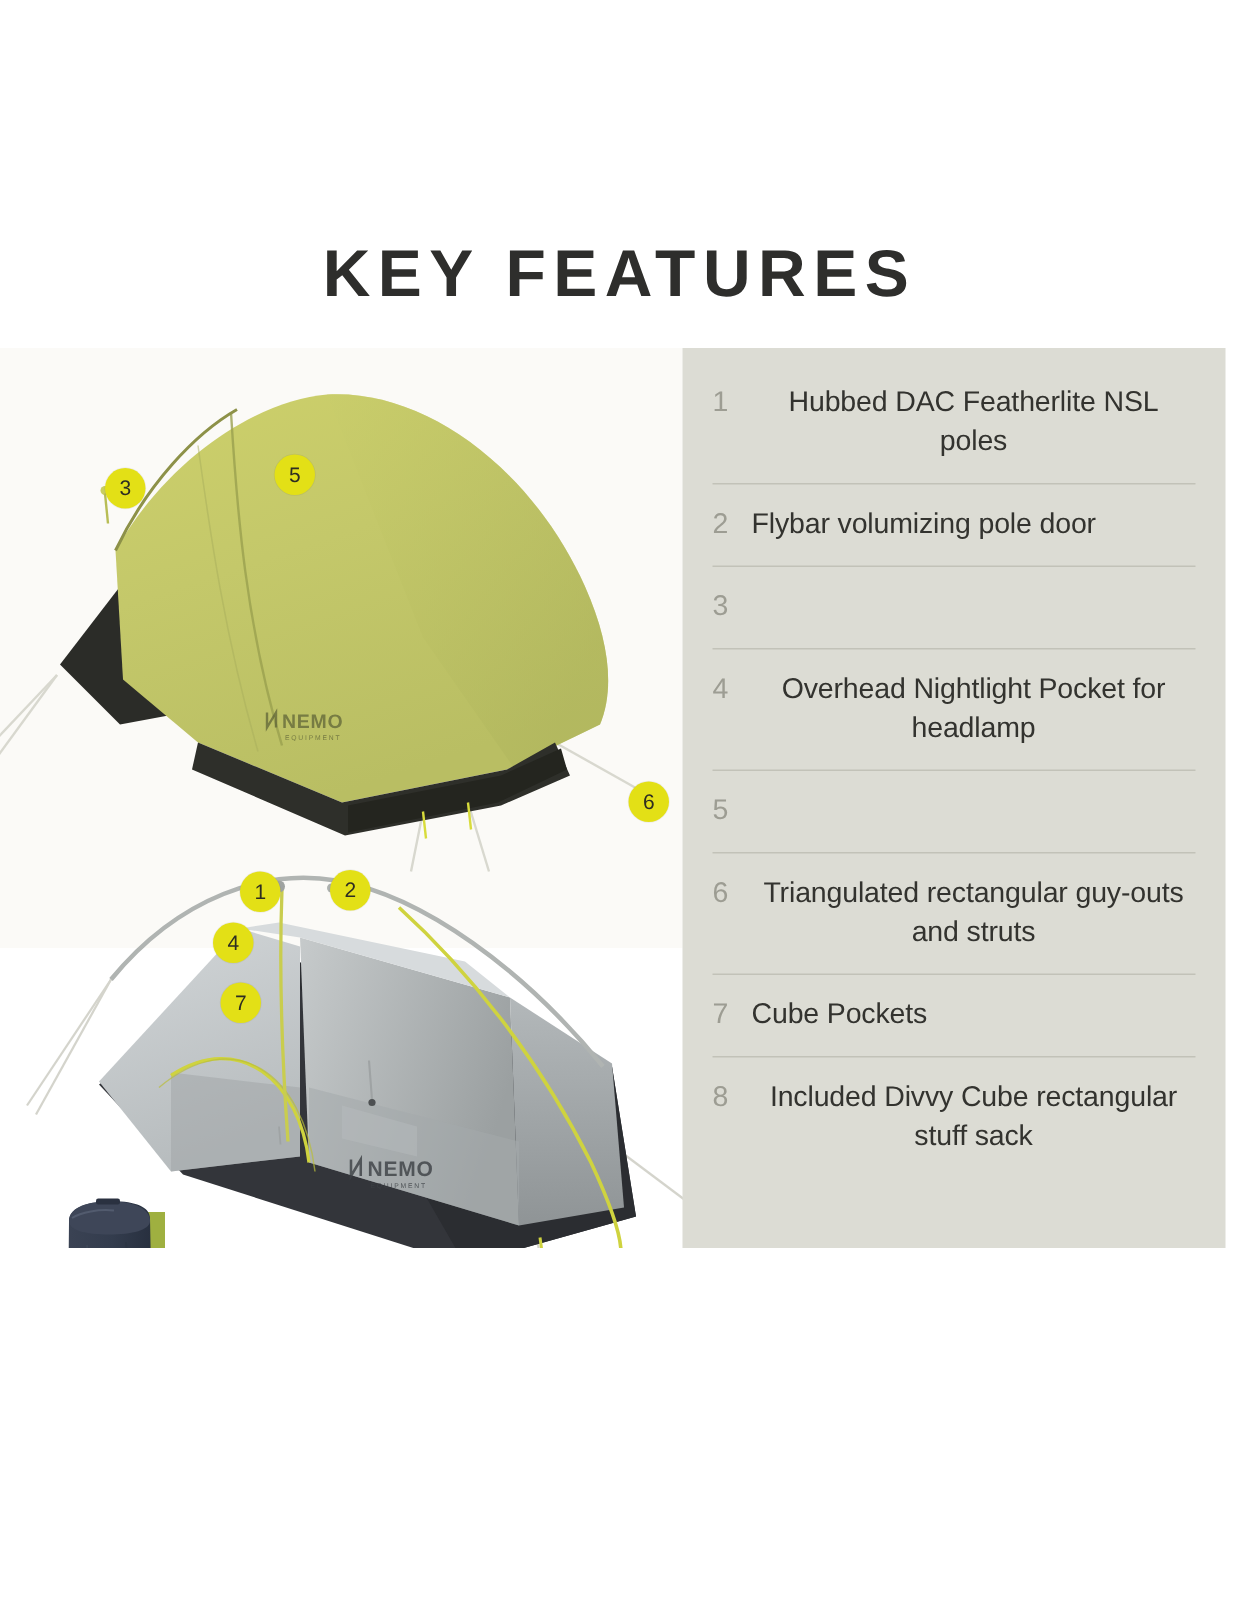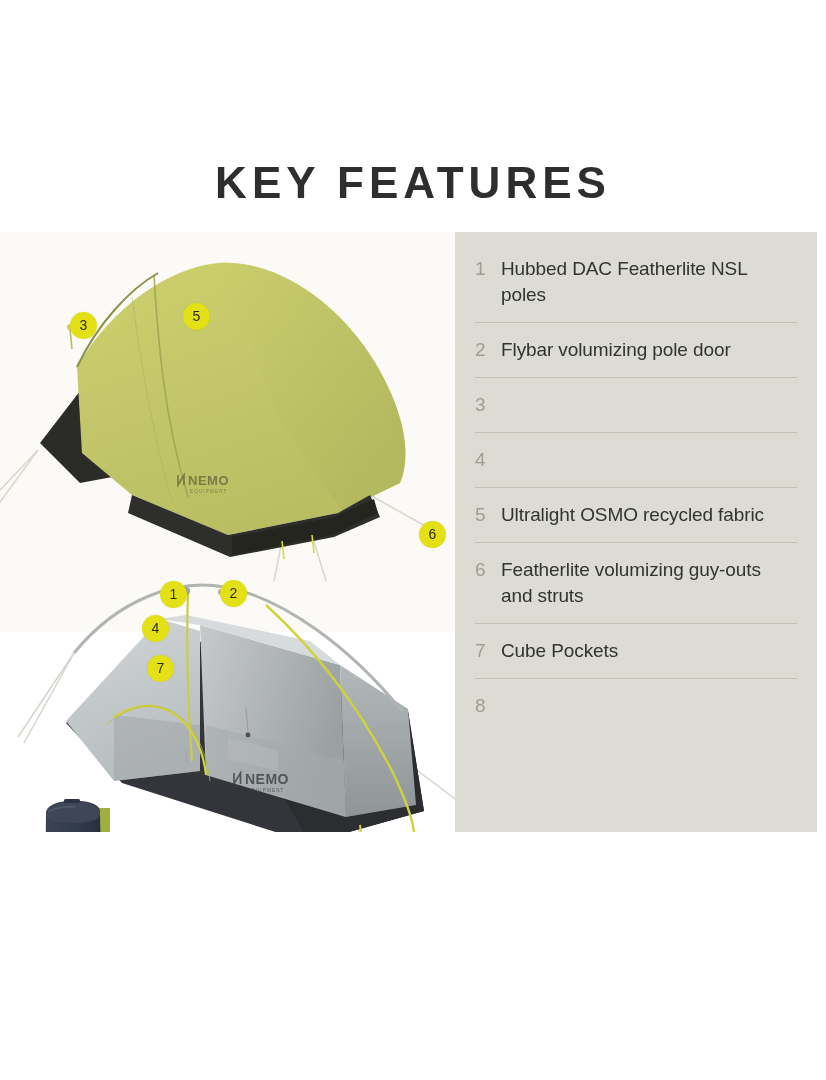--- a/index.html
+++ b/index.html
@@ -73,20 +73,21 @@
     color: #9d9d93;
     line-height: 26px;
     font-family: "Liberation Sans", sans-serif;
   }
   .feature-text {
     font-size: 19px;
     line-height: 26px;
     color: #33332f;
     font-family: "Liberation Sans", sans-serif;
     letter-spacing: -0.1px;
+    text-align: center;
   }
 
   
   .badge {
     position: absolute;
     width: 27px;
     height: 27px;
     border-radius: 50%;
     background: #e3e016;
     color: #2d2d22;
@@ -297,32 +298,33 @@
         </div>
         <div class="feature-row">
           <div class="feature-num">2</div>
           <div class="feature-text">Flybar volumizing pole door</div>
         </div>
         <div class="feature-row">
           <div class="feature-num">3</div>
         </div>
         <div class="feature-row">
           <div class="feature-num">4</div>
+          <div class="feature-text">Overhead Nightlight Pocket for headlamp</div>
         </div>
         <div class="feature-row">
           <div class="feature-num">5</div>
-          <div class="feature-text">Ultralight OSMO recycled fabric</div>
         </div>
         <div class="feature-row">
           <div class="feature-num">6</div>
-          <div class="feature-text">Featherlite volumizing guy-outs and struts</div>
+          <div class="feature-text">Triangulated rectangular guy-outs and struts</div>
         </div>
         <div class="feature-row">
           <div class="feature-num">7</div>
           <div class="feature-text">Cube Pockets</div>
         </div>
         <div class="feature-row">
           <div class="feature-num">8</div>
+          <div class="feature-text">Included Divvy Cube rectangular stuff sack</div>
         </div>
       </div>
   </div>
 
 </div>
 
 </body></html>

